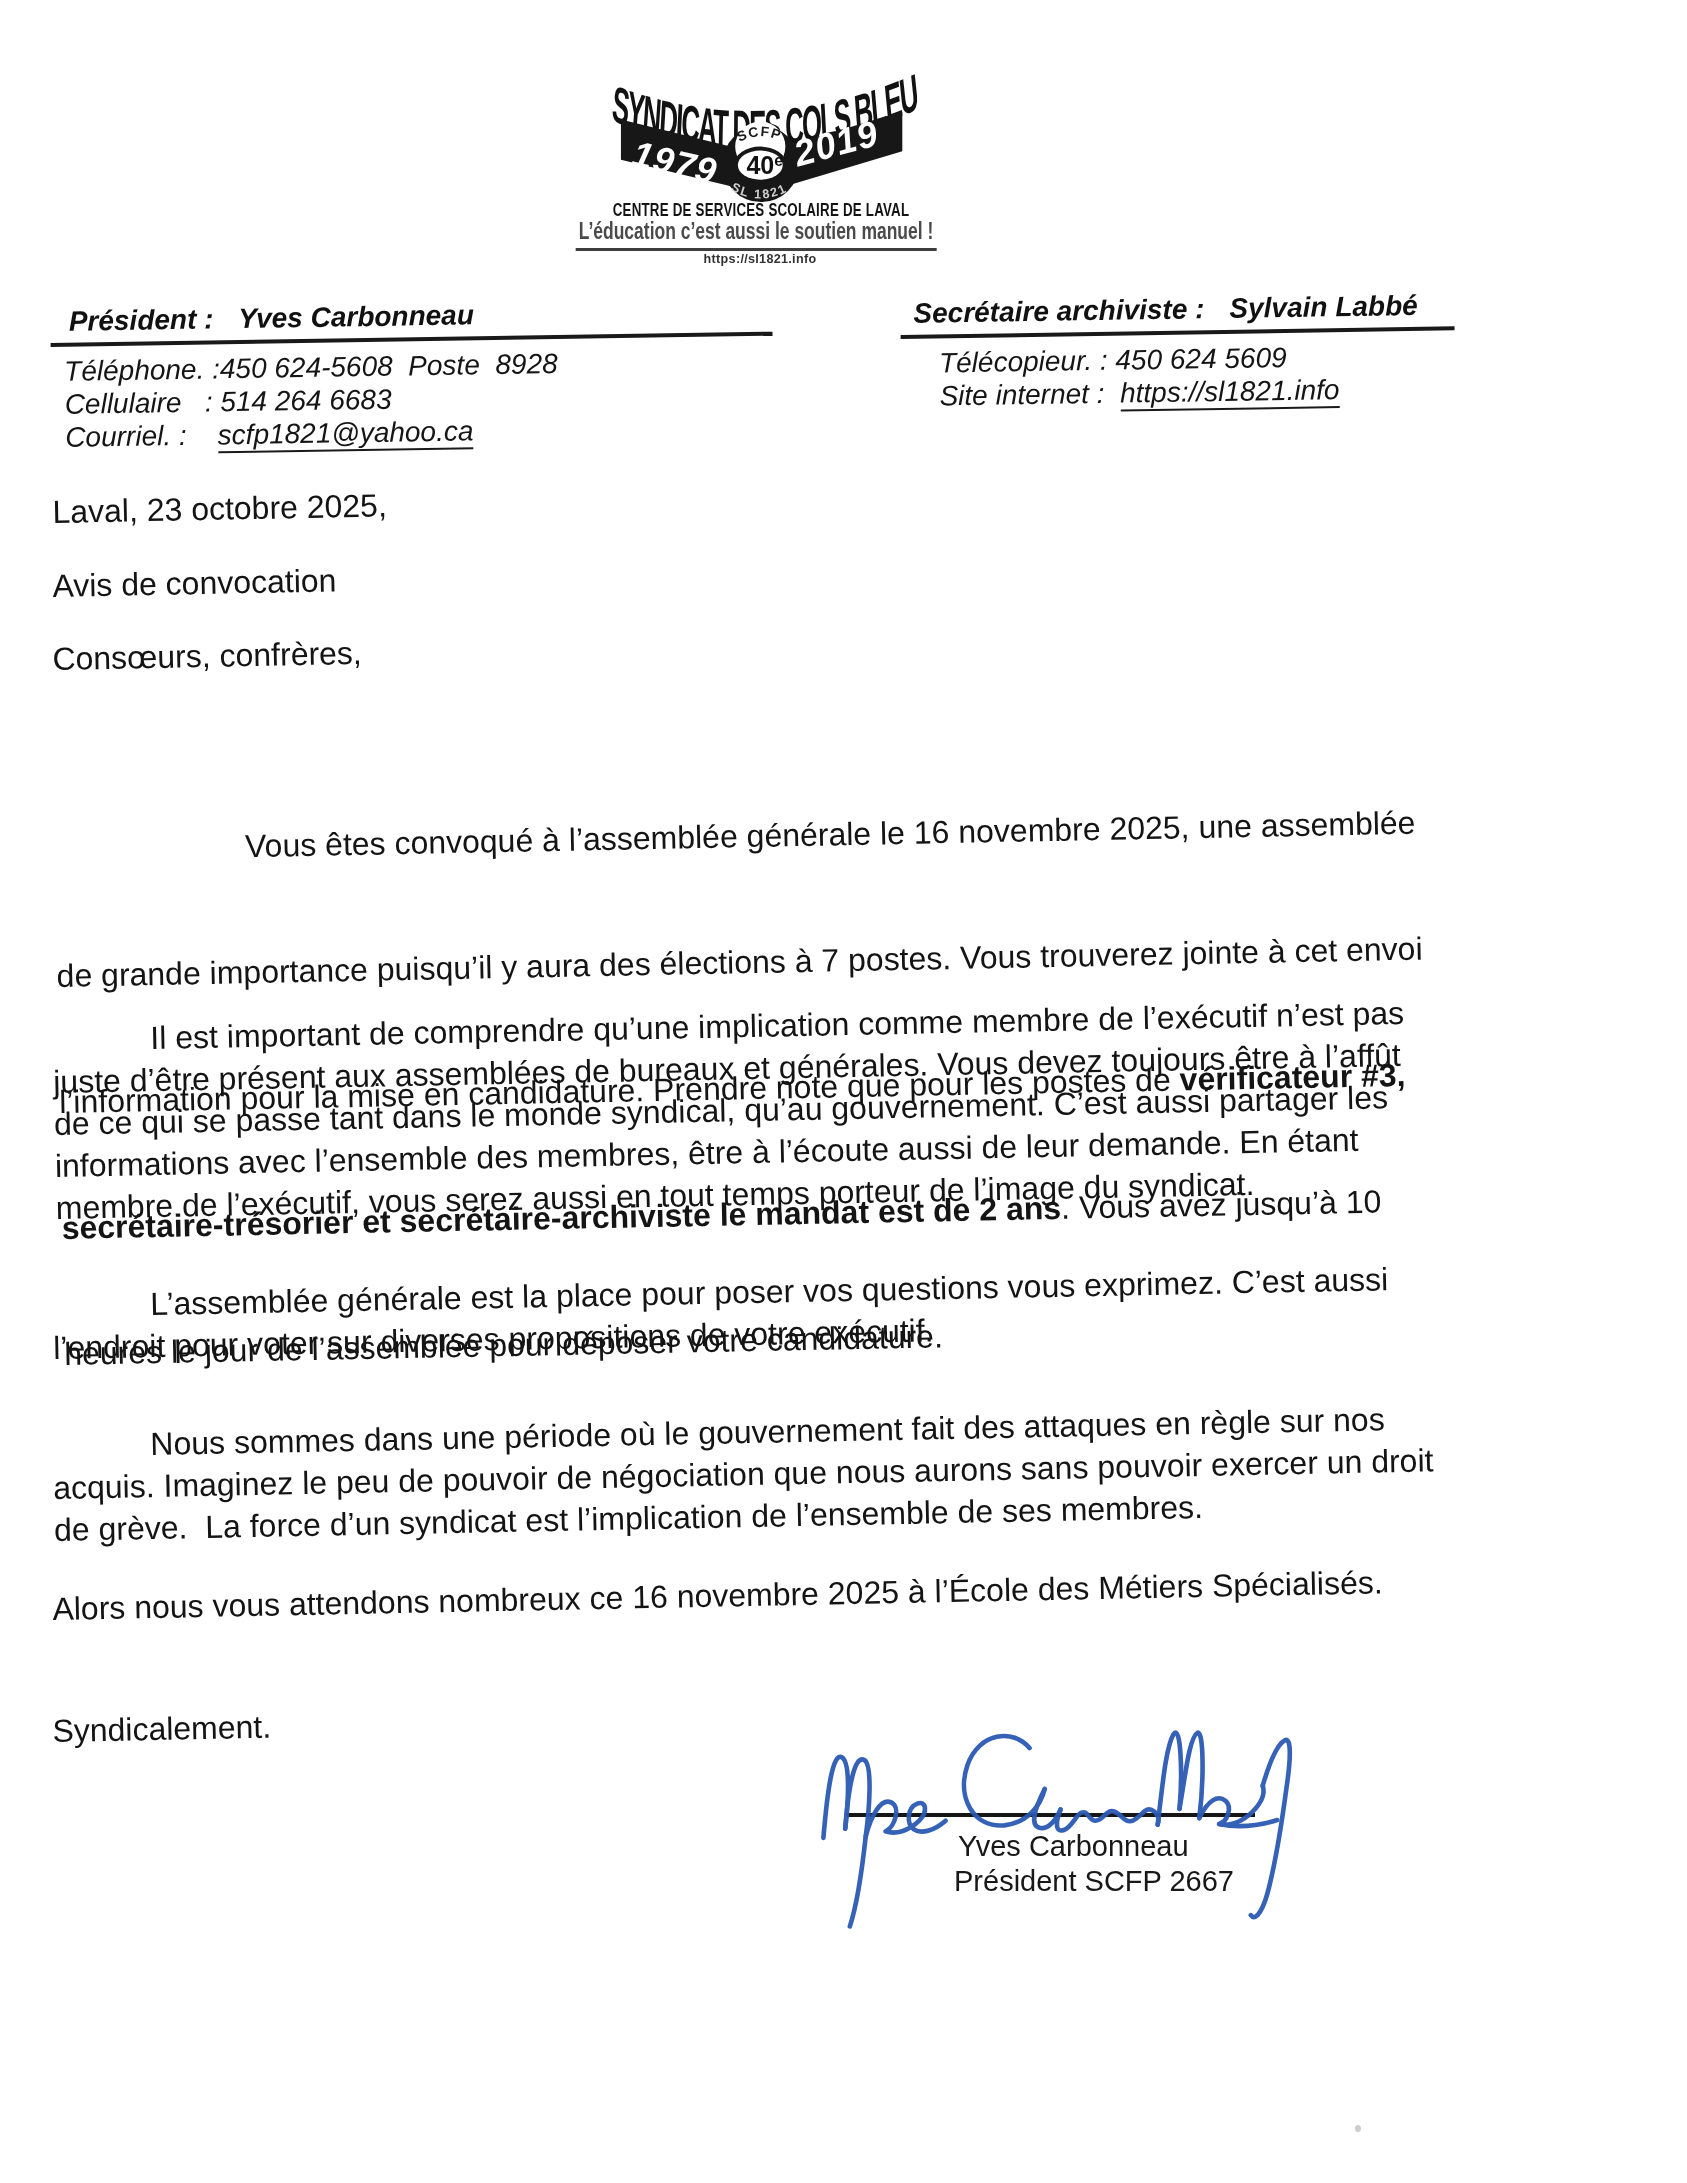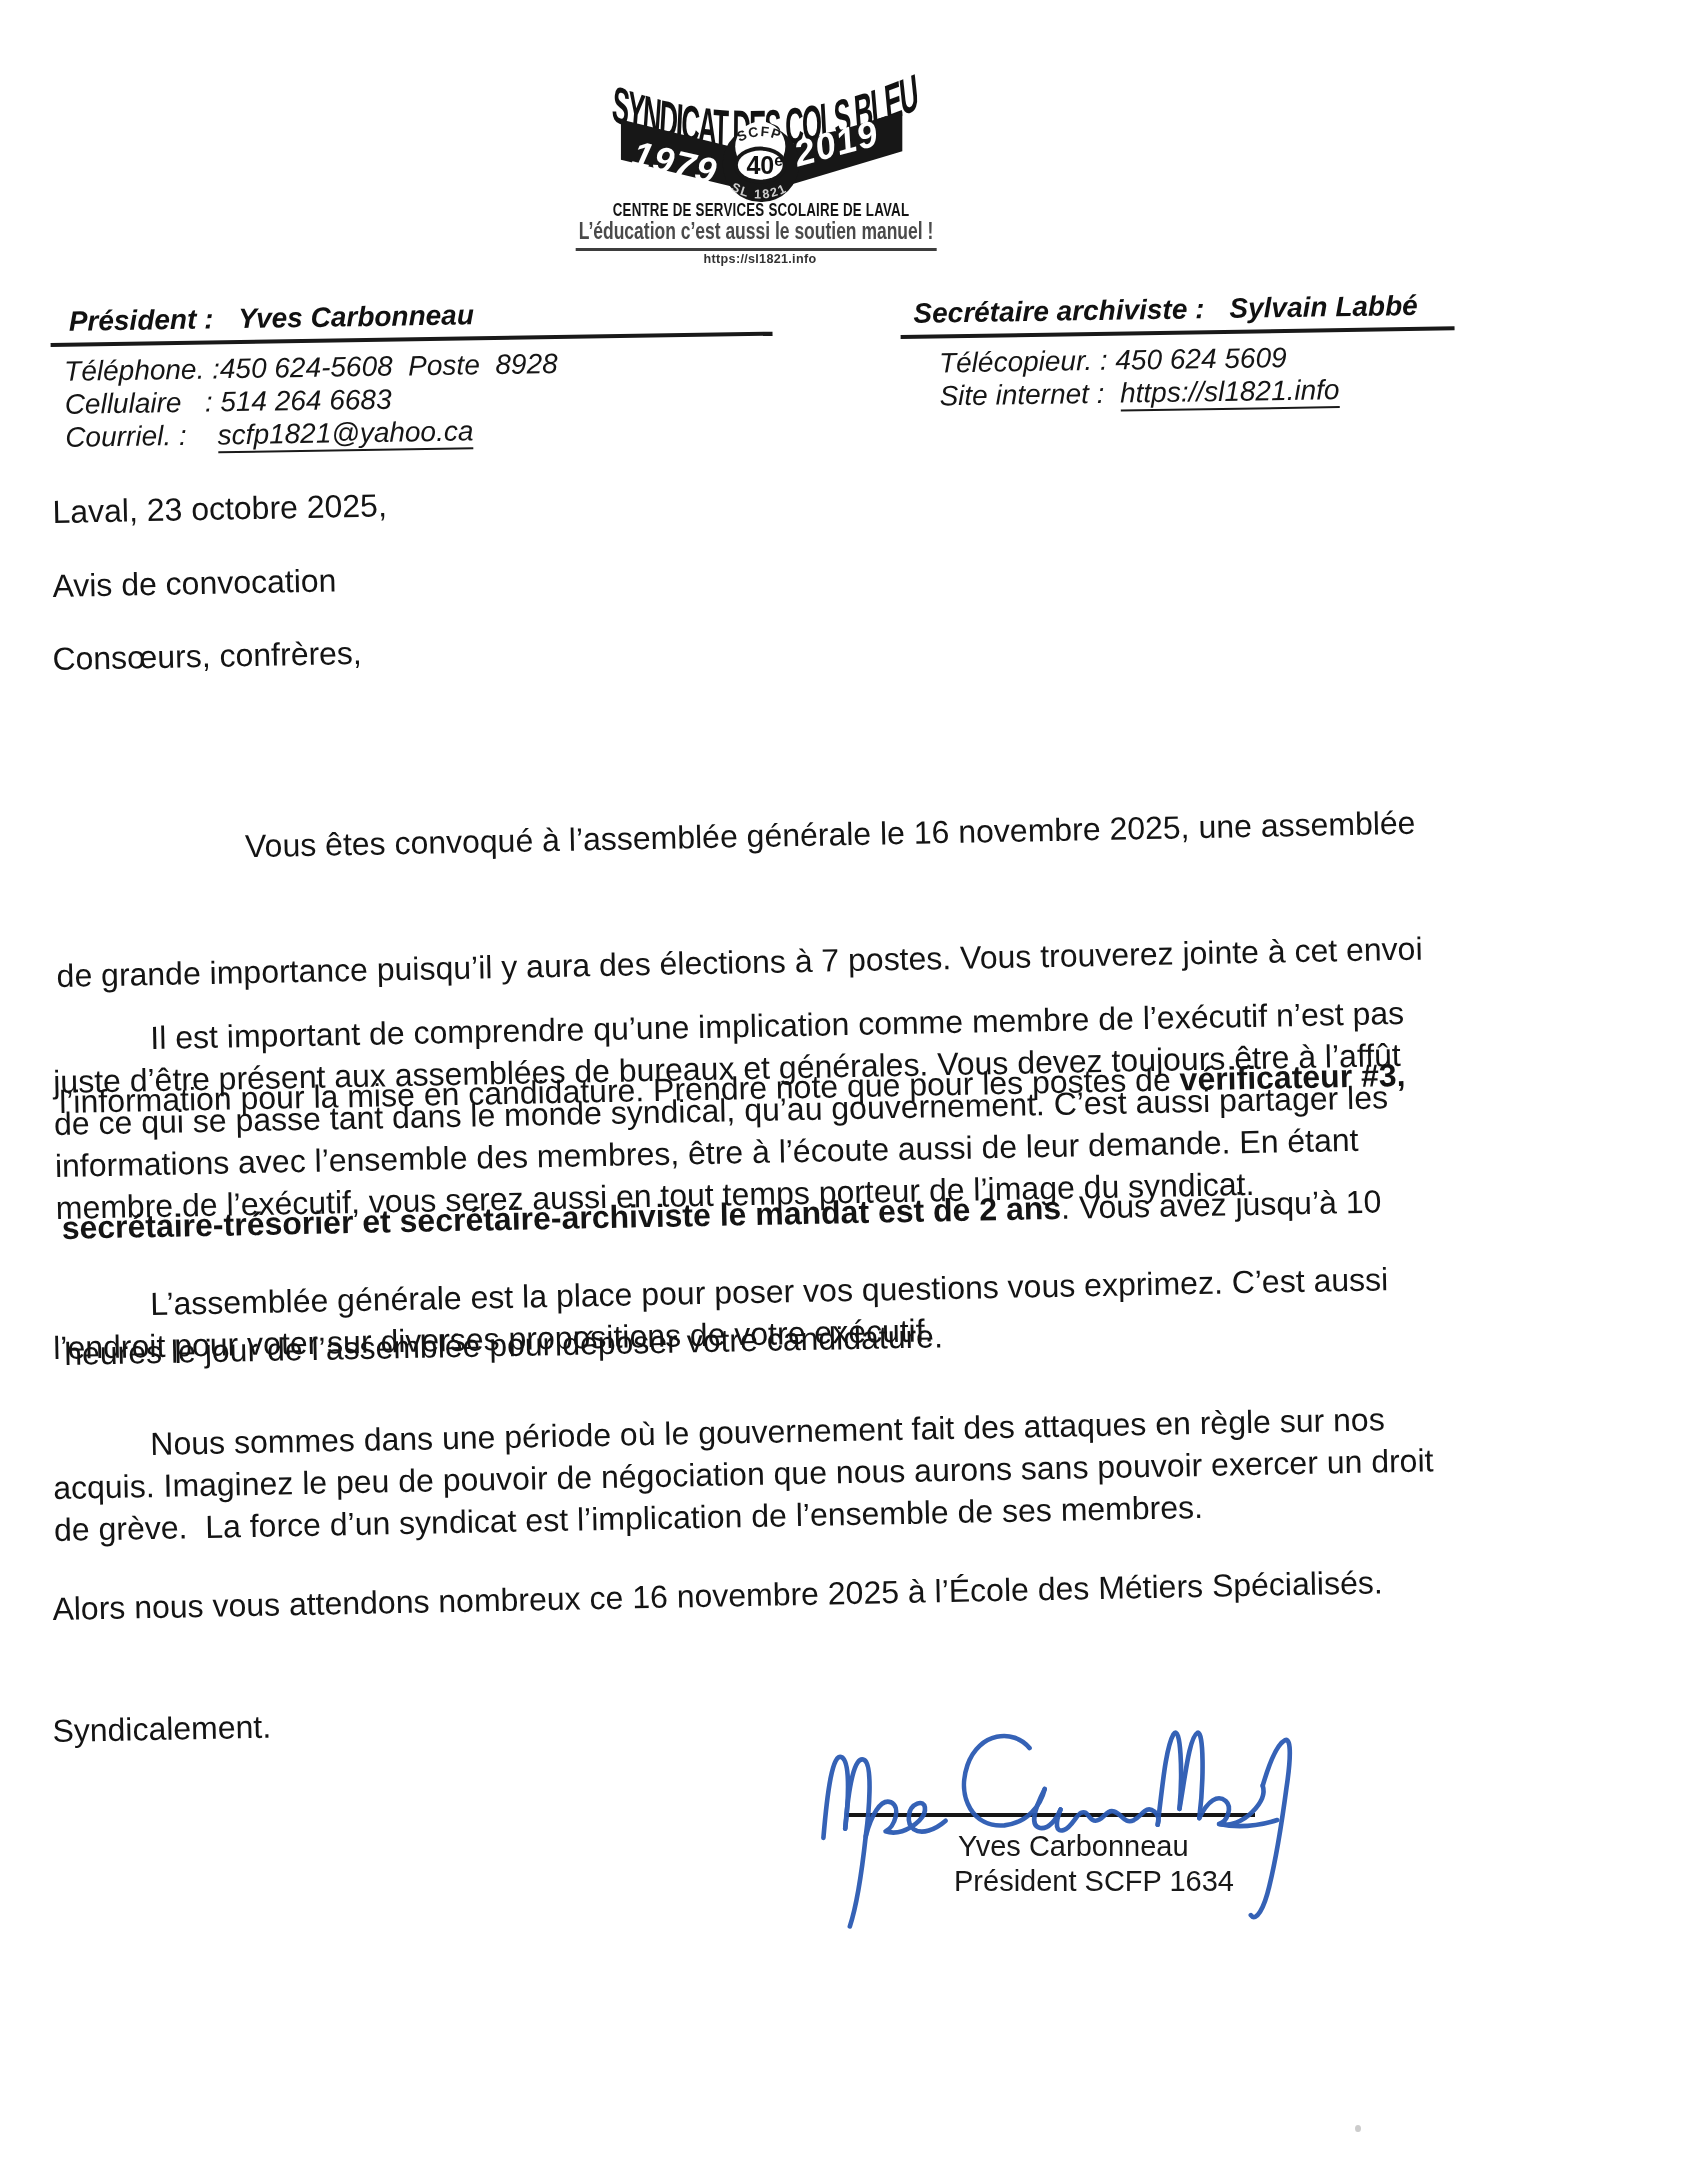--- a/index.html
+++ b/index.html
@@ -143,17 +143,17 @@
       <path d="M 1603 2735 C 1594 2758 1596 2770 1608 2766 C 1620 2762 1626 2744 1634 2740 C 1645 2735 1645 2752 1656 2752 C 1668 2752 1672 2734 1684 2738 C 1696 2742 1700 2758 1714 2751 C 1727 2744 1732 2728 1745 2738 C 1752 2744 1752 2752 1750 2758"></path>
       <path d="M 1750 2758 C 1757 2702 1762 2642 1774 2621 C 1785 2604 1788 2680 1783 2734"></path>
       <path d="M 1783 2734 C 1792 2682 1798 2626 1810 2619 C 1820 2614 1820 2692 1813 2748"></path>
       <path d="M 1813 2748 C 1826 2721 1841 2712 1853 2722 C 1863 2731 1856 2753 1843 2757 C 1859 2761 1879 2753 1893 2739 C 1906 2726 1913 2711 1909 2699"></path>
       <path d="M 1909 2699 C 1920 2661 1931 2636 1943 2630 C 1953 2626 1951 2662 1945 2702 C 1939 2747 1931 2802 1919 2851 C 1911 2885 1899 2906 1891 2895"></path>
       <path d="M 1843 2757 C 1871 2763 1902 2760 1931 2751"></path>
     </g>
   </svg>
 
   <div class="abs typed" style="left:958px;top:1829px">Yves Carbonneau</div>
-  <div class="abs typed" style="left:954px;top:1864px">Président SCFP 1634</div>
+  <div class="abs typed" style="left:954px;top:1864px">Président SCFP 2667</div>
 
   <div class="abs artifact"></div>
 </div>
 
 
 </body></html>

